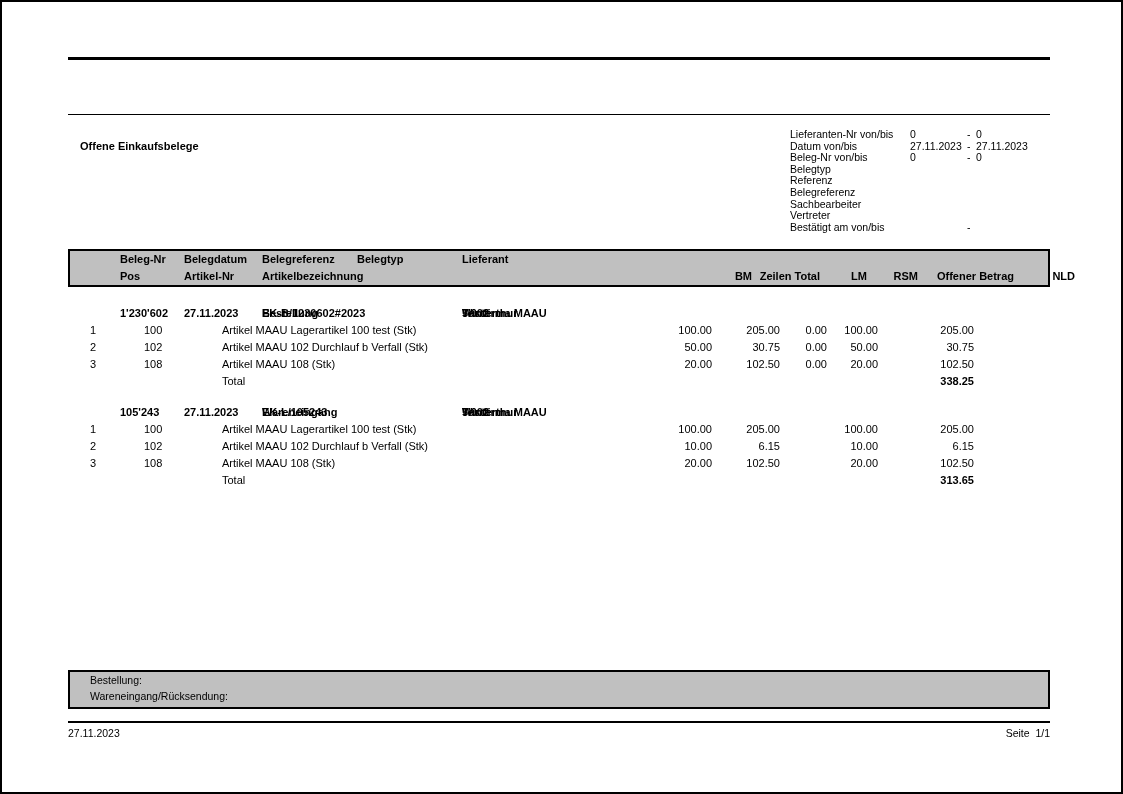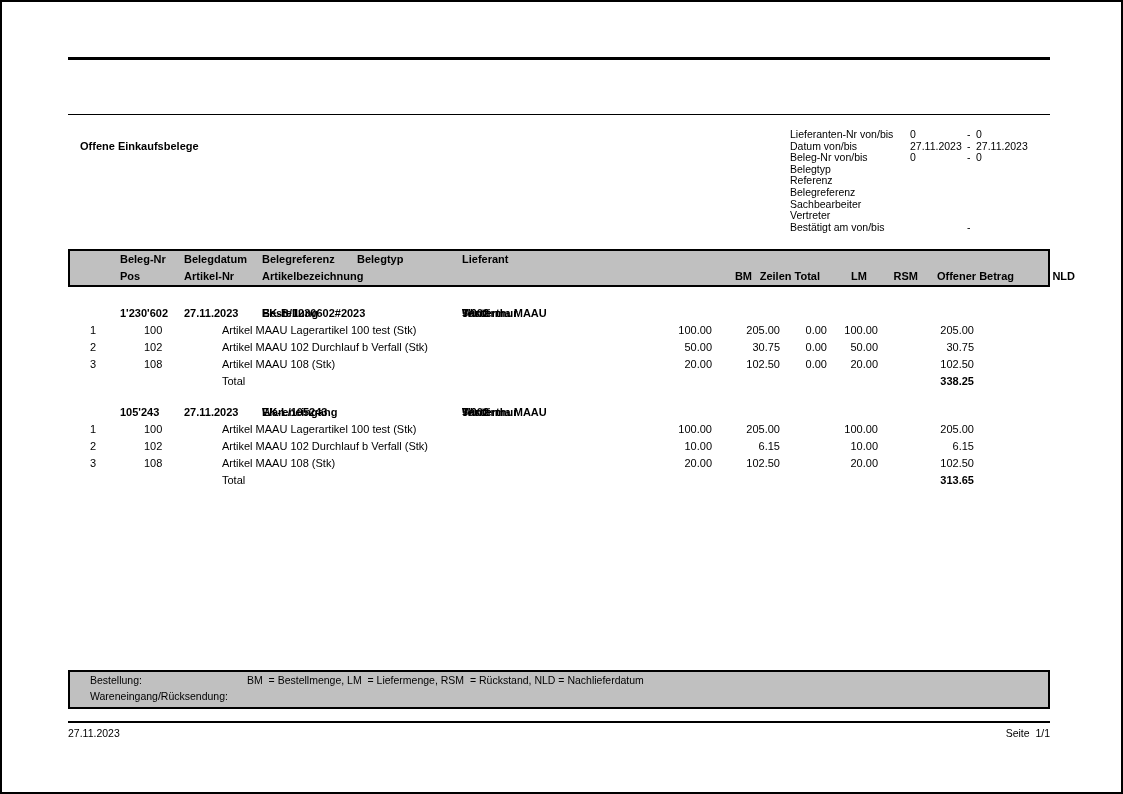--- a/index.html
+++ b/index.html
@@ -264,21 +264,20 @@
   </div>
   <div class="trow t470">
     <span class="cl-ref">Total</span>
     <span class="cr cr-ob bold">313.65</span>
   </div>
 
   <div class="band band-legend"></div>
   <div class="legend-inner">
     <div class="l-row">
       <span class="l-label">Bestellung:</span>
-      <span class="l-def">BM  = Bestellmenge, LM  = Liefermenge, RSM  = Rückstand, NLD = Nachlieferdatum</span>
     </div>
     <div class="l-row">
       <span class="l-label">Wareneingang/Rücksendung:</span>
     </div>
   </div>
 
   <div class="rule rule-foot"></div>
   <div class="footer-date">27.11.2023</div>
   <div class="footer-page">Seite  1/1</div>
 

